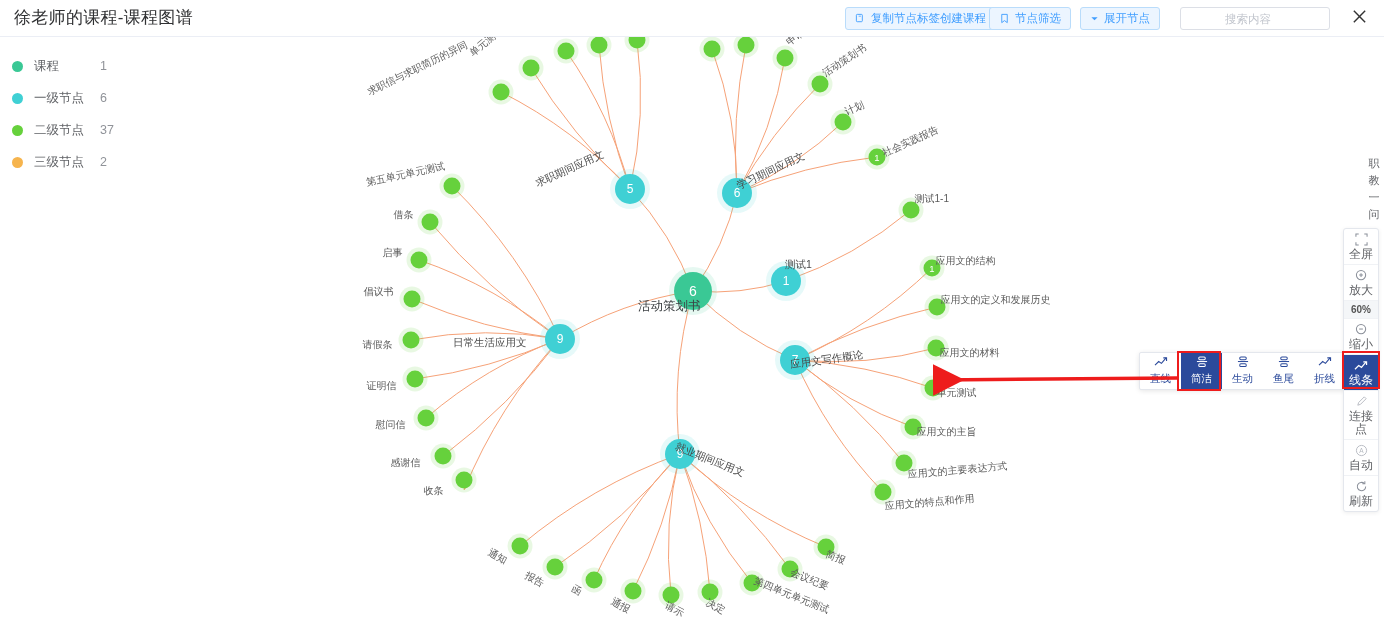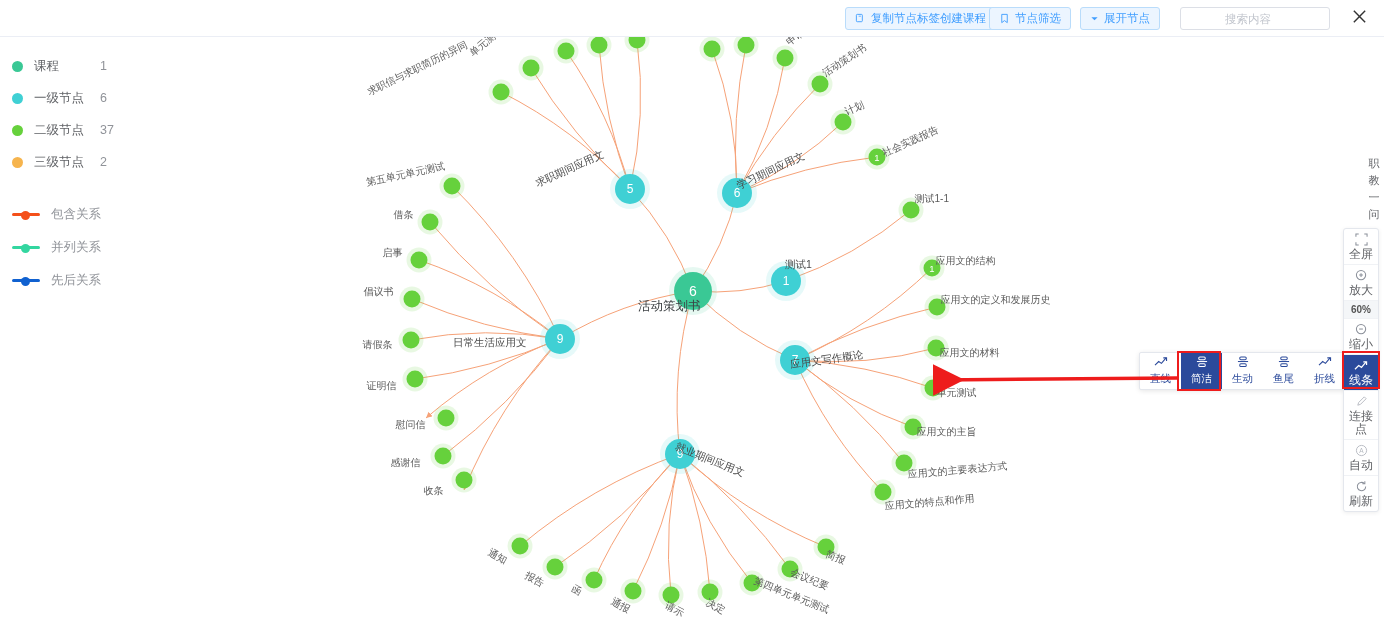--- a/index.html
+++ b/index.html
@@ -134,20 +134,21 @@
   }
 
   .annot { position: absolute; left: 0; top: 0; z-index: 35; pointer-events: none; }
 </style>
 </head>
 <body>
 
 <div id="app">
 
   <div class="header">
+    <div class="page-title">徐老师的课程-课程图谱</div>
 
     <div class="tbtn" style="left:845px;">
       <span class="ic">
         <svg width="11" height="11" viewBox="0 0 12 12">
             <rect x="1.5" y="1.5" width="6.5" height="8" rx="1" fill="none" stroke="#409eff" stroke-width="1"></rect>
             <path d="M4 3.5h2.5" stroke="#409eff" stroke-width=".8"></path>
           </svg>
       </span>
       <span>复制节点标签创建课程</span>
     </div>
@@ -200,43 +201,20 @@
       <span class="lname">二级节点</span>
       <span class="lcount">37</span>
     </div>
     <div class="lrow">
       <span class="ldot" style="background:#f6b44d"></span>
       <span class="lname">三级节点</span>
       <span class="lcount">2</span>
     </div>
   </div>
 
-  <div class="legend2">
-    <div class="l2row">
-      <span class="l2line">
-        <span class="bar" style="background:#f4501a"></span>
-          <span class="knob" style="background:#f4501a"></span>
-      </span>
-      <span>包含关系</span>
-    </div>
-    <div class="l2row">
-      <span class="l2line">
-        <span class="bar" style="background:#33d6a0"></span>
-          <span class="knob" style="background:#33d6a0"></span>
-      </span>
-      <span>并列关系</span>
-    </div>
-    <div class="l2row">
-      <span class="l2line">
-        <span class="bar" style="background:#1061d0"></span>
-          <span class="knob" style="background:#1061d0"></span>
-      </span>
-      <span>先后关系</span>
-    </div>
-  </div>
 
   <div class="graph" id="graph">
     <svg id="edges" width="1384" height="594">
         <defs>
           <marker id="ga" markerWidth="7" markerHeight="7" refX="6" refY="3" orient="auto">
             <path d="M0,0 L6,3 L0,6 z" fill="#f6a278"></path>
           </marker>
         </defs>
         <path d="M693,254 Q671.7,196.7 630,152" fill="none" stroke="#f6a278" stroke-width="1" marker-end="url(#ga)"></path>
         <path d="M630,152 Q574.23,91.88999999999999 501,55" fill="none" stroke="#f6a278" stroke-width="1" marker-end="url(#ga)"></path>
@@ -440,21 +418,21 @@
           <div class="nlabel " style="left: -40px; top: -6px;">倡议书</div>
         </div>
         <div class="node lv2" style="left: 411px; top: 303px;">
           <div class="ball"></div>
           <div class="nlabel " style="left: -40px; top: 6px;">请假条</div>
         </div>
         <div class="node lv2" style="left: 415px; top: 342px;">
           <div class="ball"></div>
           <div class="nlabel " style="left: -40px; top: 8px;">证明信</div>
         </div>
-        <div class="node lv2" style="left: 426px; top: 381px; margin-left: 20px;">
+        <div class="node lv2" style="left: 426px; top: 381px;">
           <div class="ball"></div>
           <div class="nlabel " style="left: -42px; top: 8px;">慰问信</div>
         </div>
         <div class="node lv2" style="left: 443px; top: 419px;">
           <div class="ball"></div>
           <div class="nlabel " style="left: -44px; top: 8px;">感谢信</div>
         </div>
         <div class="node lv2" style="left: 464px; top: 443px;">
           <div class="ball"></div>
           <div class="nlabel " style="left: -32px; top: 12px;">收条</div>

